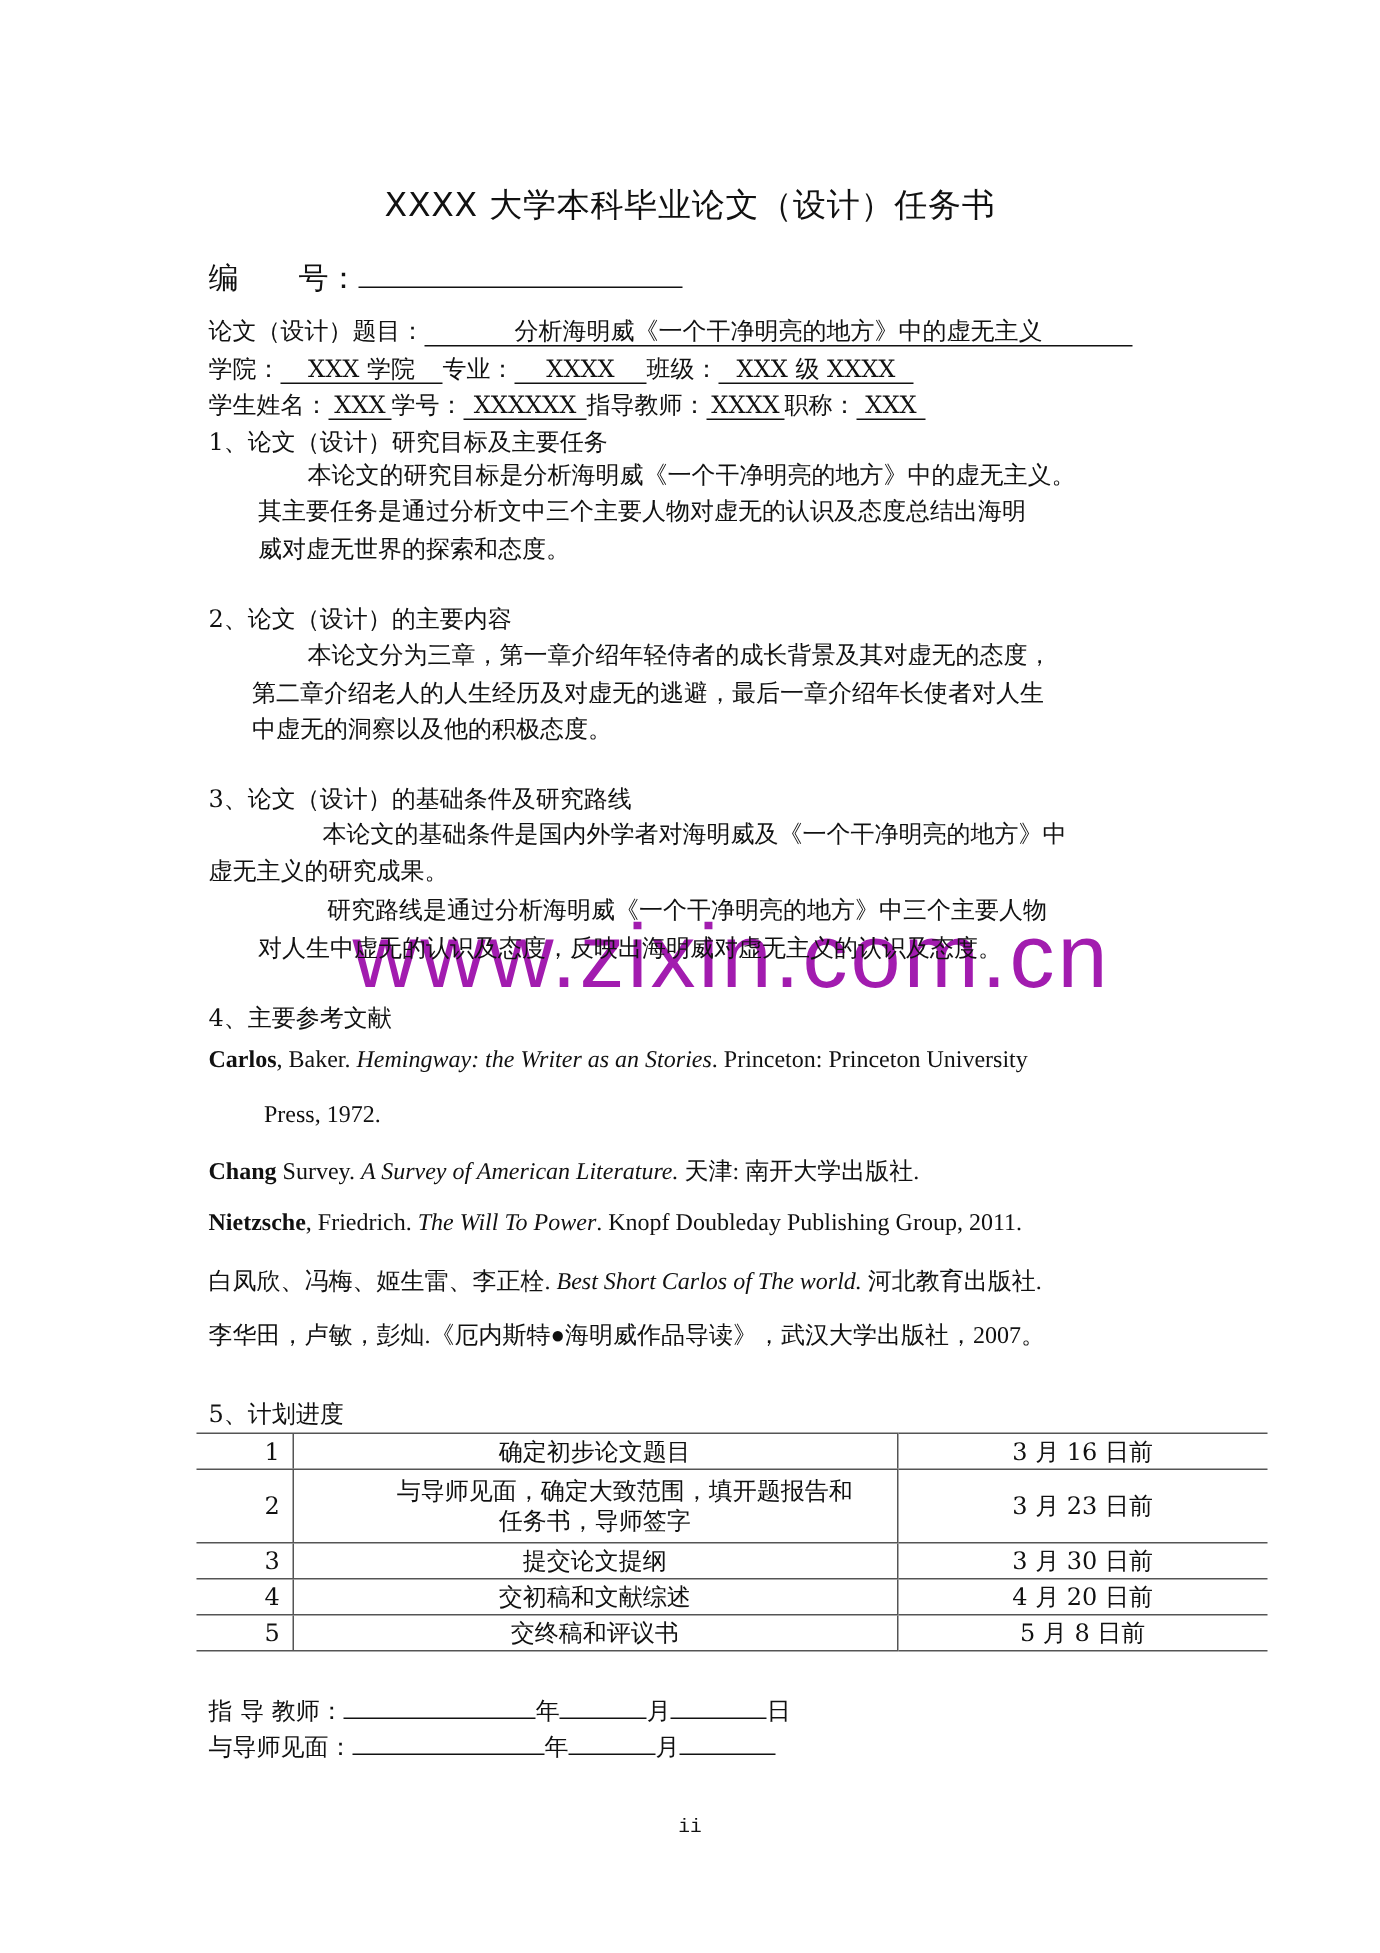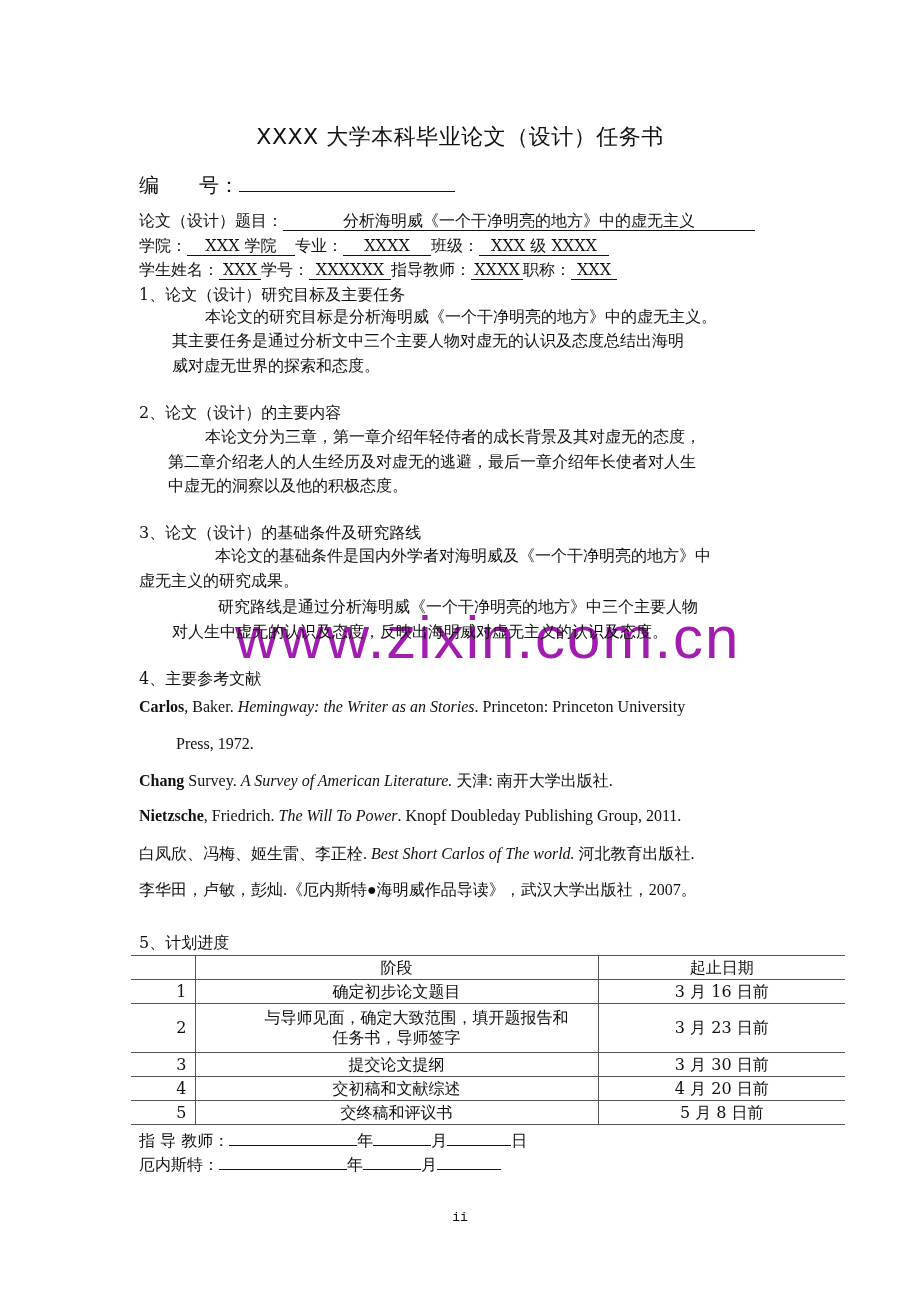--- a/index.html
+++ b/index.html
@@ -81,25 +81,20 @@
   <span>白凤欣、冯梅、姬生雷、李正栓. </span><i>Best Short Carlos of The world.</i><span>  河北教育出版社.</span>
 </div>
 <div class="abs ref" style="left:139px;top:880px;">
   <span>李华田，卢敏，彭灿.《厄内斯特●海明威作品导读》，武汉大学出版社，2007。</span>
 </div>
 
 <div class="abs para" style="left:139px;top:930px;">5、计划进度</div>
 
 <table class="plan">
   <tbody>
-      <tr>
-    <td class="idx"></td>
-    <td class="stage">阶段</td>
-    <td>起止日期</td>
-  </tr>
   <tr>
     <td class="idx">1</td>
     <td class="stage">确定初步论文题目</td>
     <td>3 月 16 日前</td>
   </tr>
   <tr>
     <td class="idx" style="height:48px;">2</td>
     <td class="stage" style="height:48px;">
       <div style="padding-left:40px;">与导师见面，确定大致范围，填开题报告和</div>
       <div>任务书，导师签字</div>
@@ -121,16 +116,16 @@
     <td class="stage">交终稿和评议书</td>
     <td>5 月 8 日前</td>
   </tr>
 </tbody>
   </table>
 
 <div class="abs cn" style="left:139px;top:1130px;">
   <span>指 导 教师：</span><span class="u" style="width:128px;"></span><span>年</span><span class="u" style="width:58px;"></span><span>月</span><span class="u" style="width:64px;"></span><span>日</span>
 </div>
 <div class="abs cn" style="left:139px;top:1154px;">
-  <span>厄内斯特：</span><span class="u" style="width:128px;"></span><span>年</span><span class="u" style="width:58px;"></span><span>月</span><span class="u" style="width:64px;"></span>
+  <span>与导师见面：</span><span class="u" style="width:128px;"></span><span>年</span><span class="u" style="width:58px;"></span><span>月</span><span class="u" style="width:64px;"></span>
 </div>
 
 <div class="abs pageno">ii</div>
 
 </body></html>

